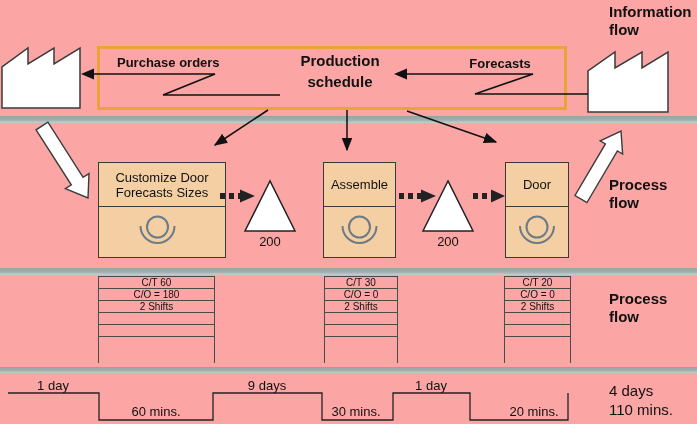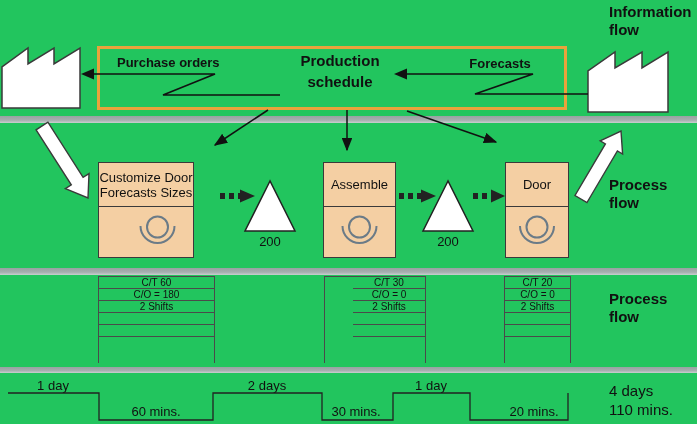--- a/index.html
+++ b/index.html
@@ -1,16 +1,16 @@
 <!DOCTYPE html>
 <html><head>
 <meta charset="utf-8">
 <style>
   html,body{margin:0;padding:0;background:#fff;}
-  .canvas{position:relative;width:697px;height:424px;background:#22c55e;overflow:hidden;
+  .canvas{position:relative;width:697px;height:424px;background:#fca5a5;overflow:hidden;
           font-family:"Liberation Sans",sans-serif;color:#111;}
   .bar{position:absolute;left:0;width:697px;height:7px;
        background:linear-gradient(180deg,#98a2a2 0%,#a6afaf 60%,#c9cfcf 100%);}
   .bar-thin{height:6px;}
   .info-frame{position:absolute;left:97px;top:46px;width:470px;height:64px;
               border:3px solid #E8A33C;box-sizing:border-box;}
   .flow-label{position:absolute;left:609px;font-weight:bold;font-size:15px;line-height:18px;}
   .flow-label span{display:block;}
   .bold13{position:absolute;font-weight:bold;font-size:13px;}
   .fac-label{position:absolute;font-size:15px;text-align:center;}
@@ -60,21 +60,21 @@
 
   <div class="fac-label" style="left:4px;top:80px;width:74px;">Supplier</div>
   <div class="fac-label" style="left:590px;top:86px;width:76px;">Retailer</div>
   <div class="bold13" style="left:117px;top:55px;">Purchase orders</div>
   <div class="bold13" style="left:460px;top:56px;width:80px;text-align:center;">Forecasts</div>
   <div class="sched">
     <span>Production</span>
     <span>schedule</span>
   </div>
 
-  <div class="pbox" style="left:98px;width:96px;">
+  <div class="pbox" style="left:98px;width:128px;">
     <div class="pbox-title">
       <span>Customize Door</span>
       <span>Forecasts Sizes</span>
     </div>
   </div>
   <div class="pbox" style="left:323px;width:73px;">
     <div class="pbox-title">
       <span>Assemble</span>
     </div>
   </div>
@@ -89,38 +89,38 @@
   <div class="inv-sym" style="left:433px;top:199px;">I</div>
   <div class="inv-qty" style="left:428px;top:234px;">200</div>
 
   <div class="dbox" style="left:98px;width:115px;">
     <div class="dbox-row">C/T 60</div>
     <div class="dbox-row">C/O = 180</div>
     <div class="dbox-row">2 Shifts</div>
     <div class="dbox-row"></div>
     <div class="dbox-row"></div>
   </div>
-  <div class="dbox" style="left:324px;width:72px;padding-left:28px;">
+  <div class="dbox" style="left:324px;width:72px;">
     <div class="dbox-row">C/T 30</div>
     <div class="dbox-row">C/O = 0</div>
     <div class="dbox-row">2 Shifts</div>
     <div class="dbox-row"></div>
     <div class="dbox-row"></div>
   </div>
   <div class="dbox" style="left:504px;width:65px;">
     <div class="dbox-row">C/T 20</div>
     <div class="dbox-row">C/O = 0</div>
     <div class="dbox-row">2 Shifts</div>
     <div class="dbox-row"></div>
     <div class="dbox-row"></div>
   </div>
 
   <div class="tl" style="left:11px;top:378px;">1 day</div>
   <div class="tl" style="left:114px;top:404px;">60 mins.</div>
-  <div class="tl" style="left:225px;top:378px;">2 days</div>
+  <div class="tl" style="left:225px;top:378px;">9 days</div>
   <div class="tl" style="left:314px;top:404px;">30 mins.</div>
   <div class="tl" style="left:389px;top:378px;">1 day</div>
   <div class="tl" style="left:492px;top:404px;">20 mins.</div>
   <div class="totals">
     <span>4 days</span>
     <span>110 mins.</span>
   </div>
 
   <svg class="overlay" width="697" height="424" viewBox="0 0 697 424">
     <defs>

